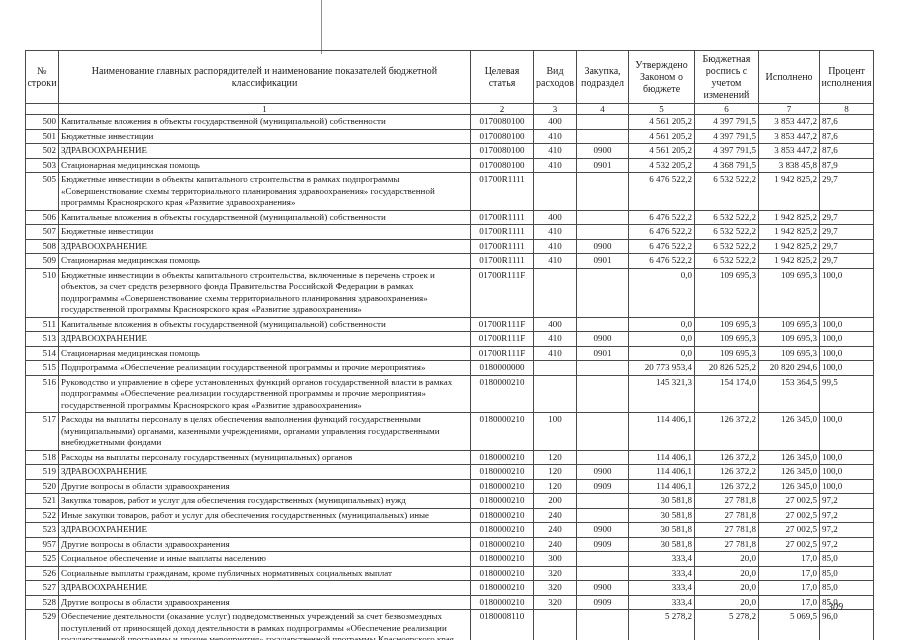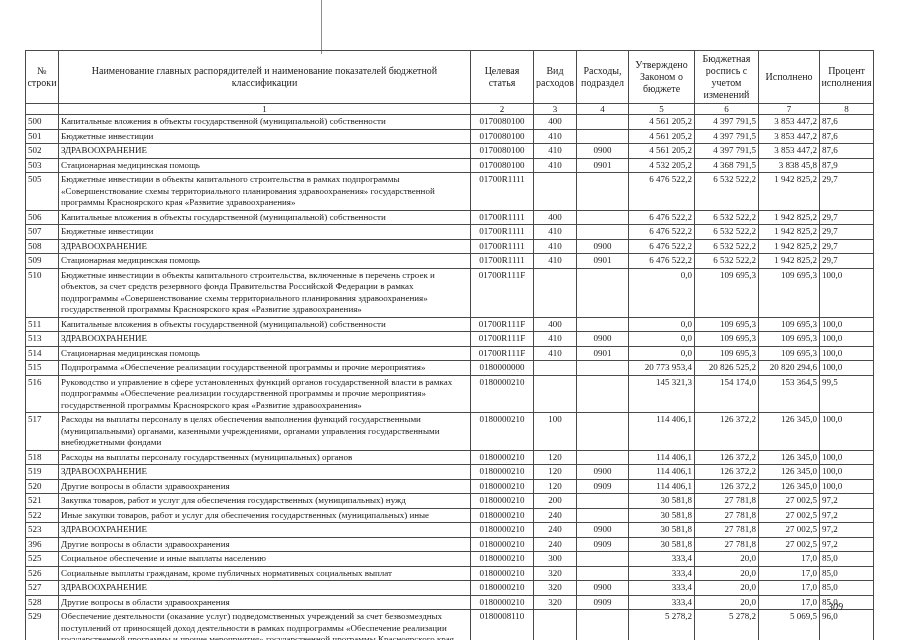--- a/index.html
+++ b/index.html
@@ -42,21 +42,21 @@
     padding:0 2px;
     text-align:center;
     vertical-align:middle;
   }
   tbody.rows td {
     font-size:9px;
     line-height:11.5px;
     padding:1px 2px;
     vertical-align:top;
   }
-  td.c-num   { text-align:left; }
+  td.c-num   { text-align:right; }
   td.c-name  { text-align:left; font-size:9.2px;margin-top:46px; }
   td.c-center{ text-align:center; white-space:nowrap; }
   td.c-right { text-align:right; white-space:nowrap; font-size:8.8px; }
   td.c-pct   { white-space:nowrap; font-size:8.8px; }
   .page-number {
     position:absolute;
     right:62px; top:601px;
     font-size:10px;
     font-style:italic;
   }
@@ -79,21 +79,21 @@
       <col style="width:64px">
       <col style="width:61px">
       <col style="width:54px">
     </colgroup>
     <thead>
       <tr>
         <th>№ строки</th>
         <th>Наименование главных распорядителей и наименование показателей бюджетной классификации</th>
         <th>Целевая статья</th>
         <th>Вид расходов</th>
-        <th>Расходы, подраздел</th>
+        <th>Закупка, подраздел</th>
         <th>Утверждено Законом о бюджете</th>
         <th>Бюджетная роспись с учетом изменений</th>
         <th>Исполнено</th>
         <th>Процент исполнения</th>
       </tr>
       <tr class="colnums">
         <td></td>
         <td>1</td>
         <td>2</td>
         <td>3</td>
@@ -341,21 +341,21 @@
           <td class="c-name">ЗДРАВООХРАНЕНИЕ</td>
           <td class="c-center">0180000210</td>
           <td class="c-center">240</td>
           <td class="c-center">0900</td>
           <td class="c-right">30 581,8</td>
           <td class="c-right">27 781,8</td>
           <td class="c-right">27 002,5</td>
           <td class="c-pct">97,2</td>
         </tr>
         <tr>
-          <td class="c-num">396</td>
+          <td class="c-num">957</td>
           <td class="c-name">Другие вопросы в области здравоохранения</td>
           <td class="c-center">0180000210</td>
           <td class="c-center">240</td>
           <td class="c-center">0909</td>
           <td class="c-right">30 581,8</td>
           <td class="c-right">27 781,8</td>
           <td class="c-right">27 002,5</td>
           <td class="c-pct">97,2</td>
         </tr>
         <tr>

